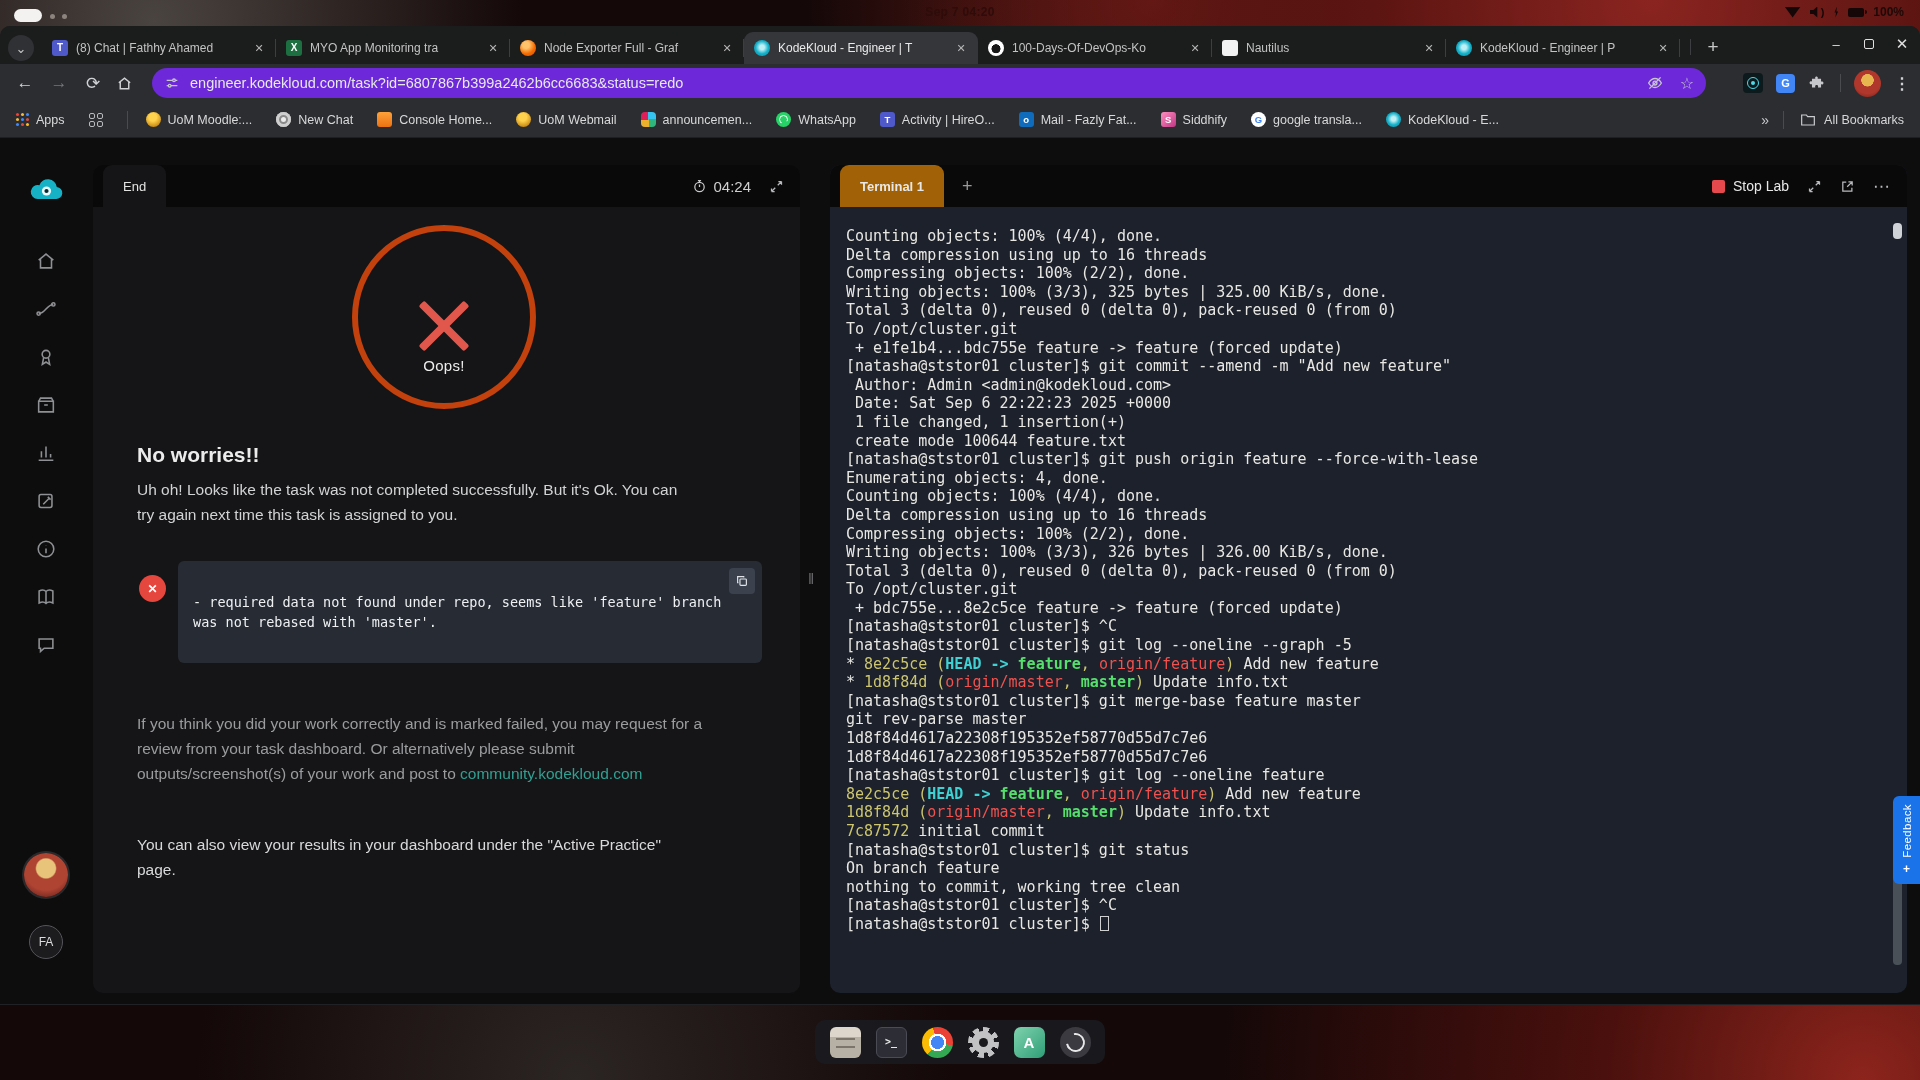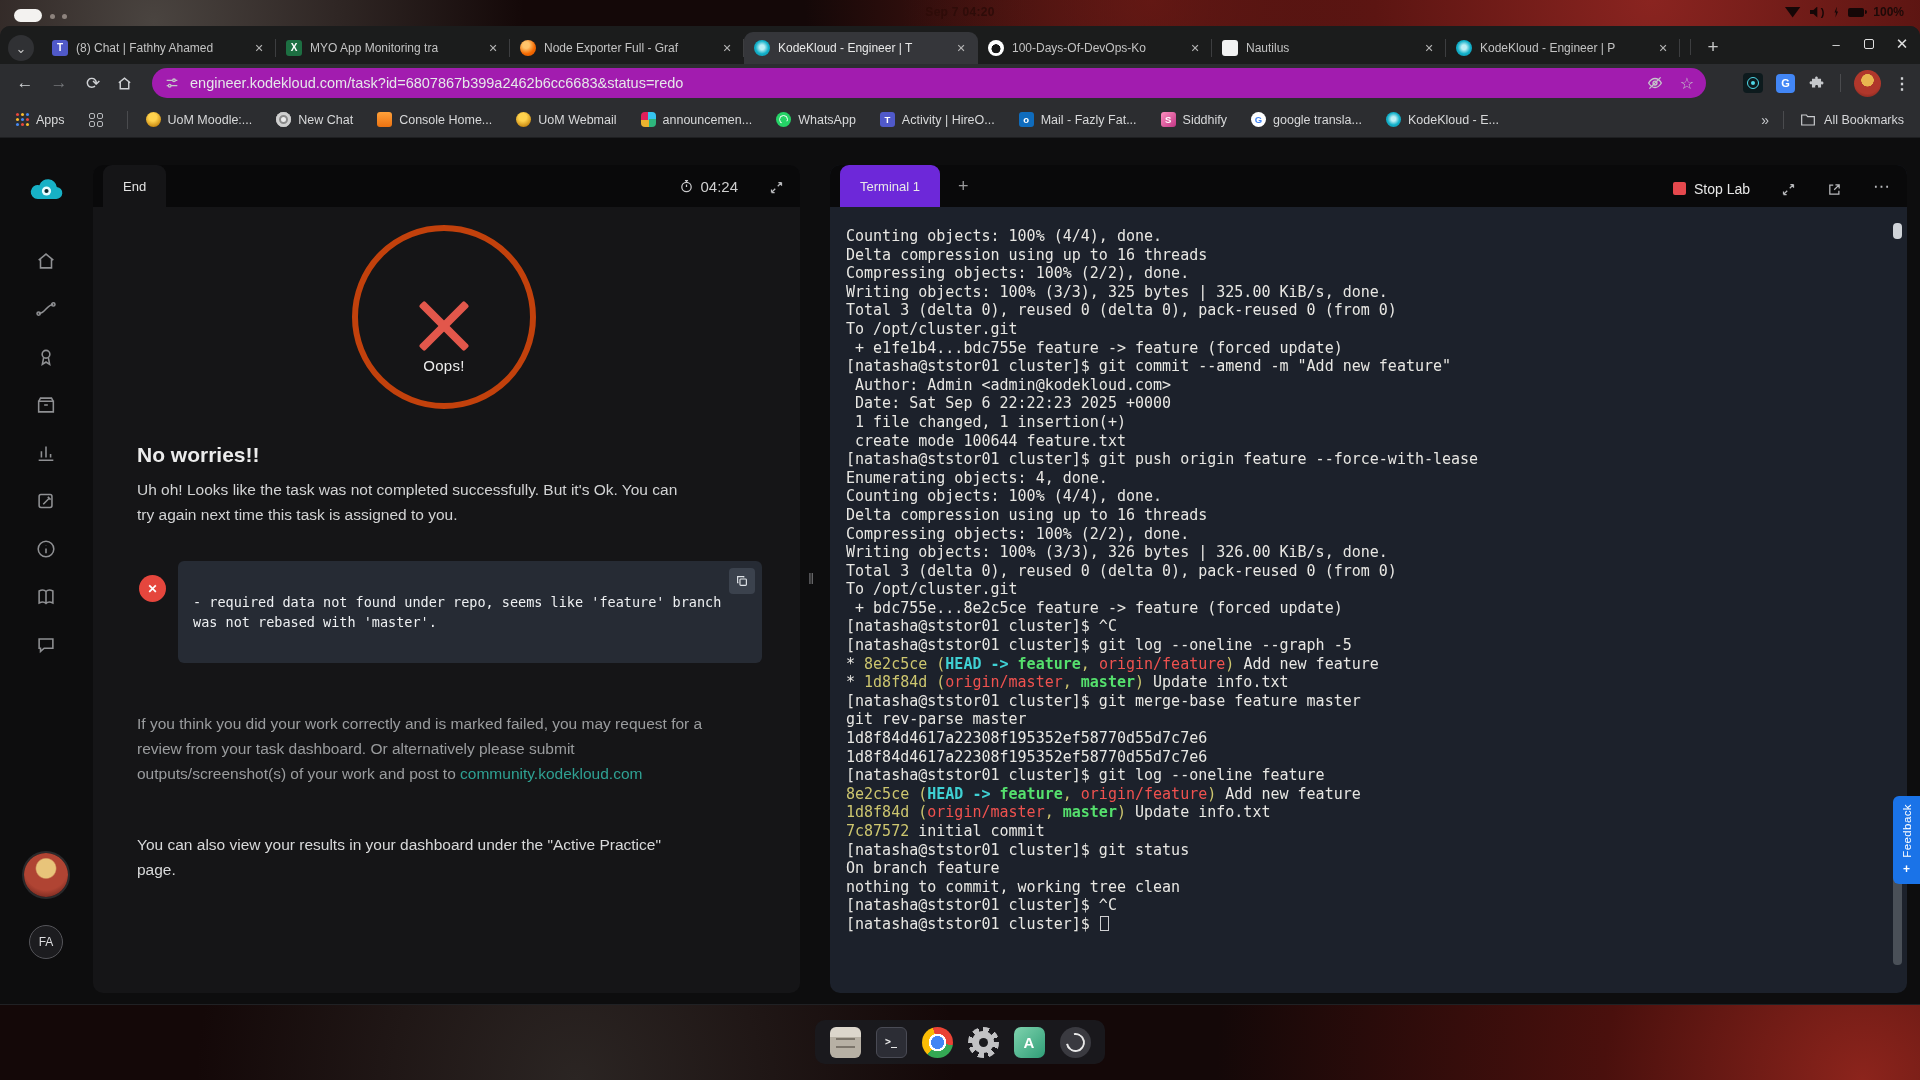--- a/index.html
+++ b/index.html
@@ -46,21 +46,21 @@
   .fav-files{background:#f2f2f2;border-radius:3px}
   .newtab{position:absolute;left:1700px;top:8px;width:26px;height:26px;color:#c7c7c7;font-size:19px;display:flex;align-items:center;justify-content:center}
   .tabdiv{position:absolute;left:1690px;top:13px;width:1px;height:16px;background:#3d3e40}
   .winbtns{position:absolute;right:10px;top:10px;display:flex;gap:17px;align-items:center;color:#e0e0e0}
   .wb{width:16px;height:16px;display:flex;align-items:center;justify-content:center;font-size:13px}
   .wb-max{width:10px;height:10px;border:1.4px solid #e0e0e0;border-radius:2px}
 
   .toolbar{position:absolute;top:38px;left:0;width:100%;height:38px;background:#2c2d30;display:flex;align-items:center}
   .navic{width:18px;text-align:center;font-size:17px;color:#d0d2d5}
   .navic.dim{color:#75777a}
-  .omni{position:absolute;left:152px;top:4px;width:1554px;height:30px;border-radius:15px;background:#a21caf;display:flex;align-items:center;padding:0 12px}
+  .omni{position:absolute;left:152px;top:4px;width:1554px;height:30px;border-radius:15px;background:#6d28d9;display:flex;align-items:center;padding:0 12px}
   .url{font-size:14.5px;color:#e6e8ea;margin-left:10px;white-space:nowrap}
   .omni-right{margin-left:auto;display:flex;align-items:center;gap:16px}
   .star{color:#c5c7ca;font-size:16px}
   .extarea{position:absolute;right:10px;top:4px;height:30px;display:flex;align-items:center;gap:13px}
   .ext-react{width:20px;height:20px;border-radius:4px;background:#0d1a1d;position:relative}
   .ext-react:after{content:"";position:absolute;inset:4px;border:1.6px solid #4fd8e8;border-radius:50%}
   .ext-react:before{content:"";position:absolute;left:8px;top:8px;width:4px;height:4px;border-radius:50%;background:#4fd8e8}
   .ext-translate{width:19px;height:19px;border-radius:4px;background:#4286f5;color:#fff;font:700 11px/1 "Liberation Sans",sans-serif;display:flex;align-items:center;justify-content:center}
   .vdiv{width:1px;height:18px;background:#4a4b4e}
   .avatar-sm{width:27px;height:27px;border-radius:50%;background:radial-gradient(circle at 50% 38%,#e8b64f 0 28%,#b0372b 30% 62%,#6e1f18 100%)}
@@ -94,21 +94,21 @@
   .plogo{position:absolute;left:27px;top:36px}
   .sideic{position:absolute;left:35px}
   .pavatar{position:absolute;left:24px;top:715px;width:44px;height:44px;border-radius:50%;background:radial-gradient(circle at 50% 35%,#e8c47a 0 26%,#b04433 30% 60%,#511713 100%);box-shadow:0 0 0 2px #2a2a2c}
   .fabadge{position:absolute;left:29px;top:787px;width:34px;height:34px;border-radius:50%;background:#1c1c1f;border:1px solid #55555a;color:#dcdcde;font-size:12px;display:flex;align-items:center;justify-content:center}
 
   .card{position:absolute;top:27px;height:828px;background:#151517;border-radius:10px}
   .card-hd{position:absolute;top:0;left:0;width:100%;height:42px;background:#09090a;border-radius:10px 10px 0 0;display:flex;align-items:center}
   .hd-tab{height:42px;display:flex;align-items:center;justify-content:center;border-radius:9px 9px 0 0;font-size:13px;color:#e3e3e3;margin-left:10px;padding:0 20px}
   .result-card{left:93px;width:707px}
   .result-card .hd-tab{background:#151517}
-  .hd-right{margin-left:auto;display:flex;align-items:flex-end;gap:31px;padding-right:16px;color:#c9c9cb;font-size:15px}
+  .hd-right{margin-left:auto;display:flex;align-items:center;gap:18px;padding-right:16px;color:#c9c9cb;font-size:15px}
   .timerwrap{display:flex;align-items:center;gap:6px;color:#cfcfcf}
 
   .oops-circle{position:absolute;left:259px;top:60px;width:184px;height:184px;border:6px solid #c2410c;border-radius:50%}
   .xmark{position:absolute;left:50%;top:62px;width:66px;height:66px;transform:translateX(-50%)}
   .xmark i{position:absolute;left:50%;top:50%;width:64px;height:8px;background:#e2574b;border-radius:2px}
   .xmark i:first-child{transform:translate(-50%,-50%) rotate(45deg)}
   .xmark i:last-child{transform:translate(-50%,-50%) rotate(-45deg)}
   .oops-lbl{position:absolute;left:0;top:126px;width:100%;text-align:center;color:#ececec;font-size:15px;letter-spacing:.3px}
   .heading{position:absolute;left:44px;top:278px;font-size:21px;font-weight:700;color:#ececec}
   .para{position:absolute;left:44px;width:620px;font-size:15.5px;line-height:25px;white-space:pre-line}
@@ -119,21 +119,21 @@
   .copybtn{position:absolute;right:7px;top:7px;width:26px;height:26px;background:#3b424d;border-radius:4px;display:flex;align-items:center;justify-content:center}
   .p2{top:473px;color:#9a9c9e}
   .p3{top:546px;color:#9a9c9e}
   .p3 a{color:#2fa193;text-decoration:none}
   .p4{top:667px;color:#d8d9da}
 
   .splitter{position:absolute;left:808px;top:432px;color:#6e6e70;font-size:15px;letter-spacing:1px}
 
   .terminal-card{left:830px;width:1077px;background:#1c212b}
   .terminal-card .card-hd{background:#09090a}
-  .terminal-card .hd-tab{background:#6d28d9;font-weight:400;color:#e8e8e8}
+  .terminal-card .hd-tab{background:#a16207;font-weight:700;color:#e8e8e8}
   .plusbtn{color:#9a9a9c;font-size:18px;margin-left:18px}
   .stopwrap{display:flex;align-items:center;gap:8px;color:#e8e8e8;font-size:14px}
   .stopsq{width:13px;height:13px;background:#e5484d;border-radius:2px}
   .dots3{font-size:17px;color:#b9babd;letter-spacing:1px}
   .term-body{position:absolute;top:42px;left:0;width:100%;height:786px;border-radius:0 0 10px 10px;overflow:hidden}
   .term-lines{position:absolute;left:16px;top:20px;font-family:"DejaVu Sans Mono",monospace;font-size:15px;line-height:18.6px;color:#e8e7e3}
   .tl{white-space:pre}
   .seg-w{color:#e8e7e3}
   .seg-y{color:#cdc66f}
   .seg-c{color:#3fd1d4;font-weight:700}

